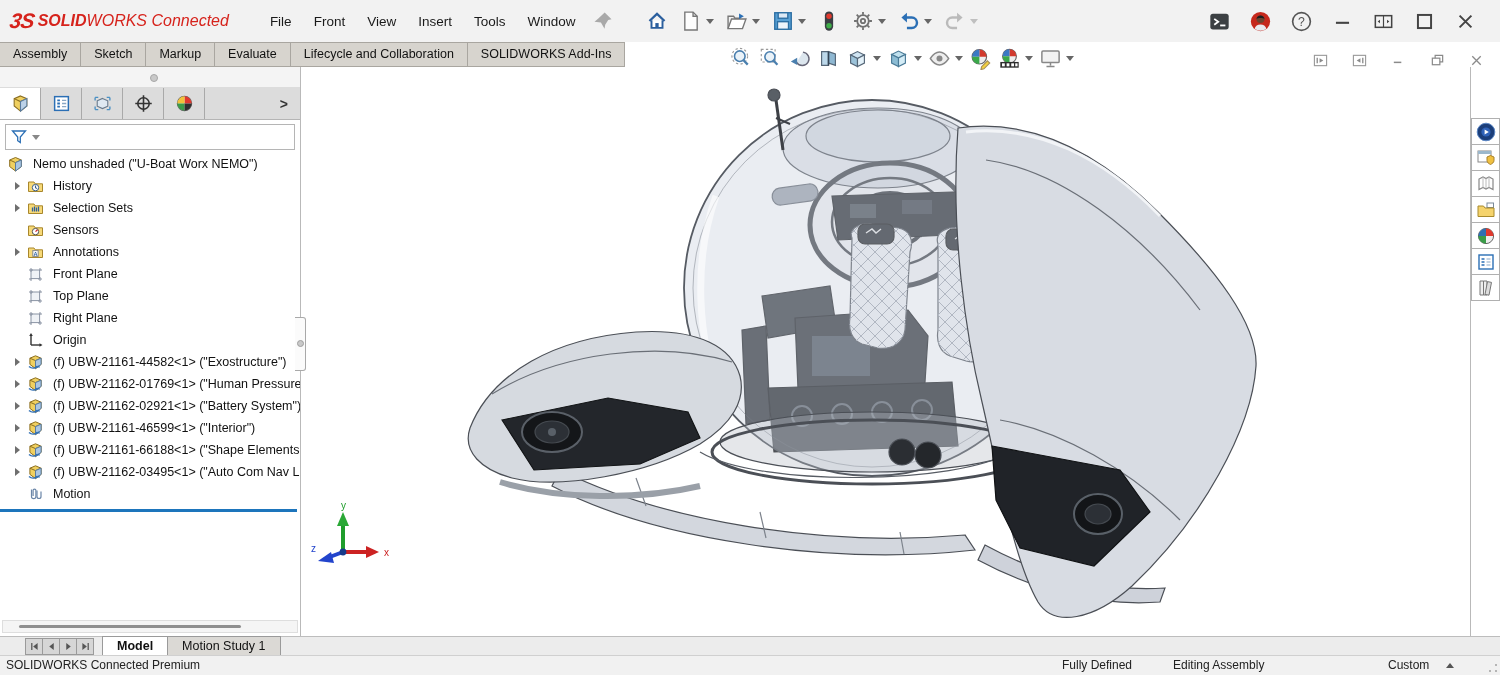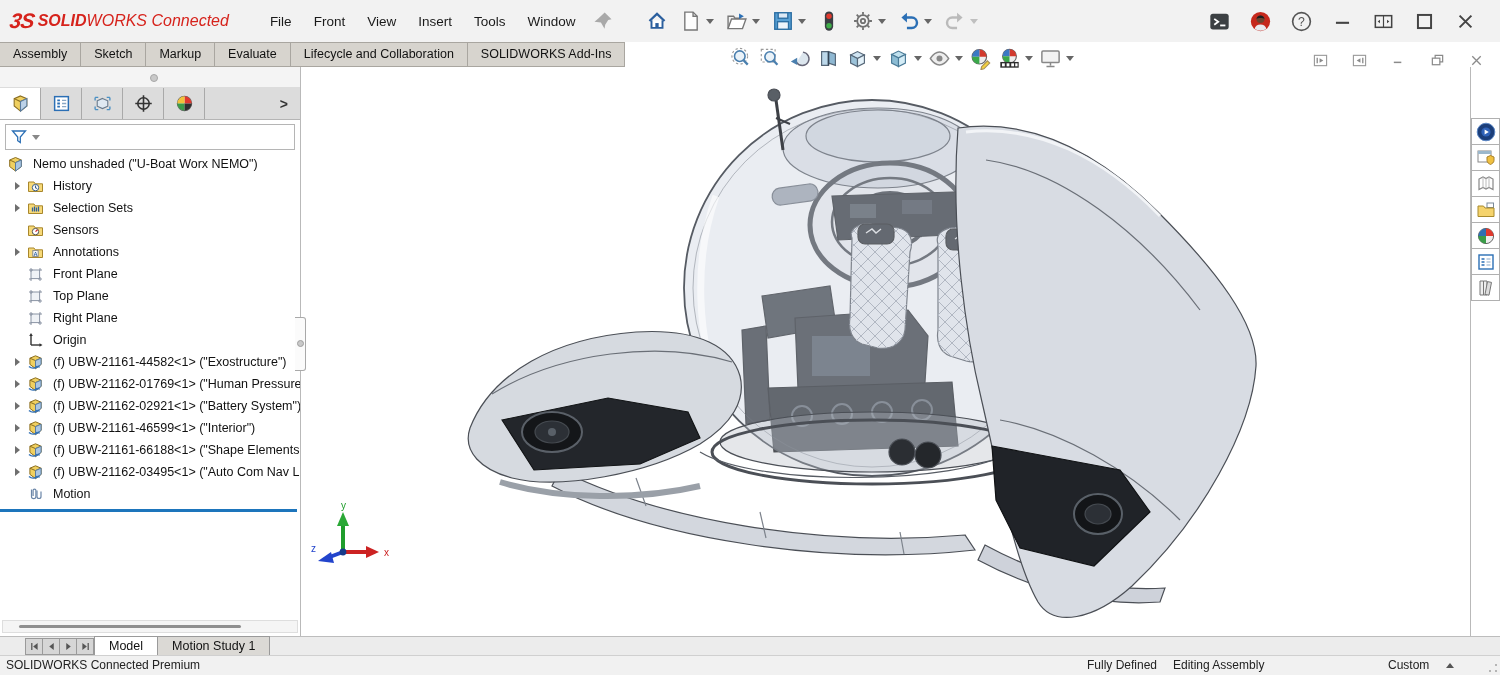--- a/index.html
+++ b/index.html
@@ -79,26 +79,26 @@
          display:flex;align-items:center;justify-content:center;}
   .tpbtn svg{width:20px;height:20px;}
   
   .docktabs{position:absolute;left:0;right:0;bottom:19px;height:19px;background:#ececec;
             border-top:1px solid #bdbdbd;display:flex;align-items:flex-end;font-size:12.5px;}
   .navbtns{display:flex;margin-left:26px;margin-bottom:1px;}
   .navbtn{width:16px;height:15px;background:#d6d6d6;border:1px solid #9a9a9a;margin-left:-1px;
           display:flex;align-items:center;justify-content:center;}
   .navbtn svg{width:9px;height:9px;}
   .mtab{padding:0 14px;height:18px;line-height:18px;border:1px solid #9a9a9a;white-space:nowrap;}
-  .mtab.active{background:#fff;font-weight:normal;border-bottom-color:#fff;}
+  .mtab.active{background:#fff;font-weight:bold;margin-left:8px;border-bottom-color:#fff;}
   .mtab.inactive{background:#dbd9d5;margin-left:-1px;}
   .statusbar{position:absolute;left:0;right:0;bottom:0;height:19px;background:#f1f1f1;
              border-top:1px solid #d0d0d0;font-size:12px;color:#222;}
   .st-app{position:absolute;left:6px;top:2px;}
-  .st-state{position:absolute;left:1087px;top:2px;}
+  .st-state{position:absolute;left:1062px;top:2px;}
   .st-mode{position:absolute;left:1173px;top:2px;}
   .st-config{position:absolute;left:1388px;top:2px;}
   .st-caret{position:absolute;left:1446px;top:7px;width:0;height:0;border-left:4px solid transparent;
             border-right:4px solid transparent;border-bottom:5px solid #555;}
   .grip{position:absolute;right:2px;bottom:2px;width:10px;height:10px;
         background:
           radial-gradient(circle at 8px 2px,#b5b5b5 1.2px,transparent 1.4px),
           radial-gradient(circle at 8px 8px,#b5b5b5 1.2px,transparent 1.4px),
           radial-gradient(circle at 2px 8px,#b5b5b5 1.2px,transparent 1.4px);}
 </style>

